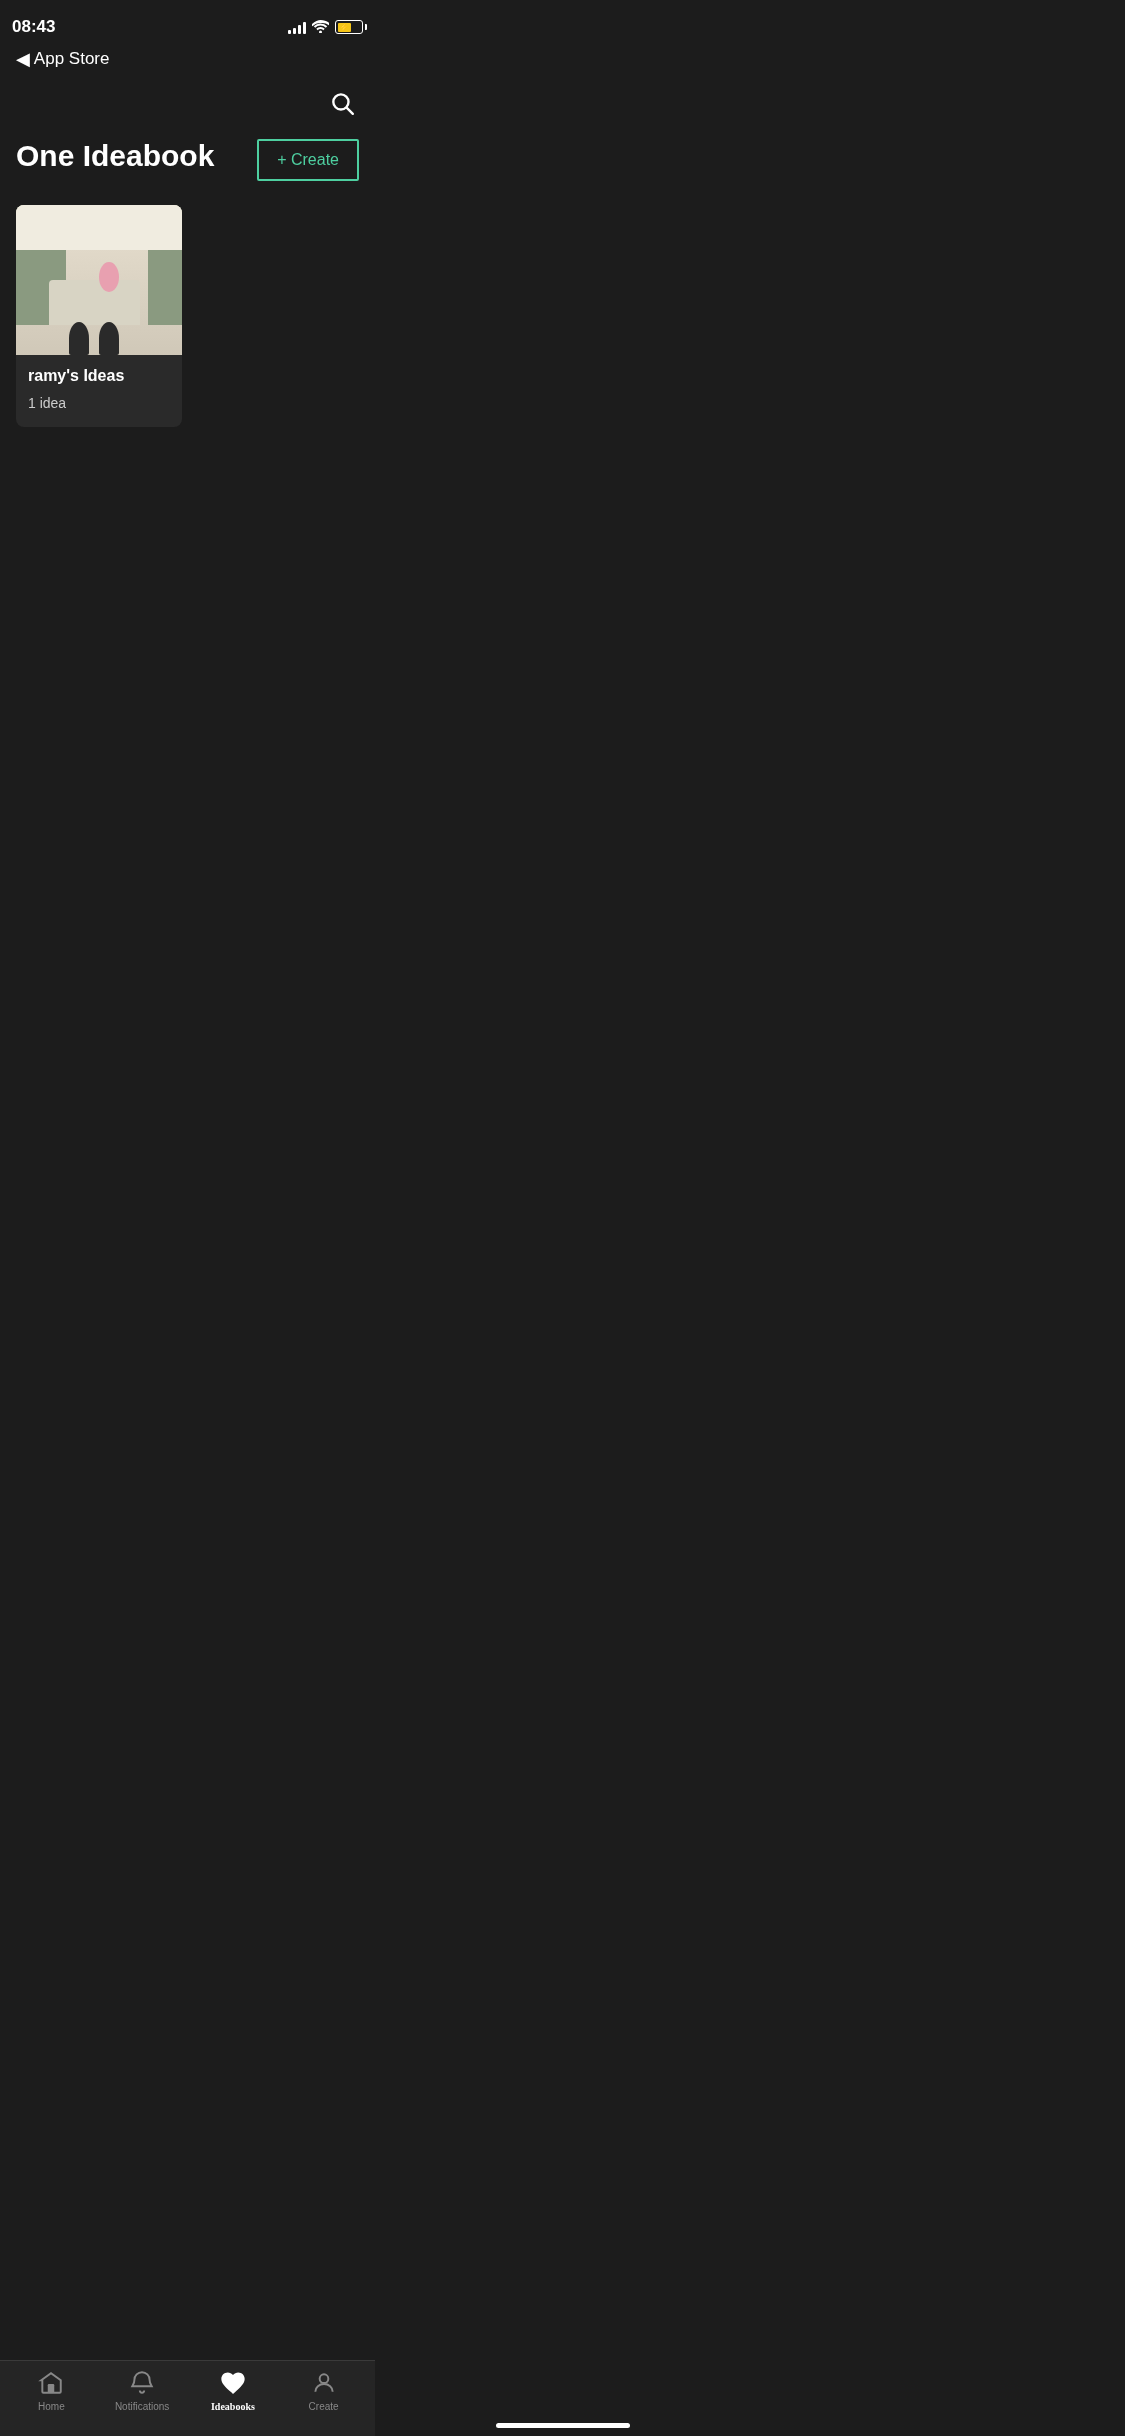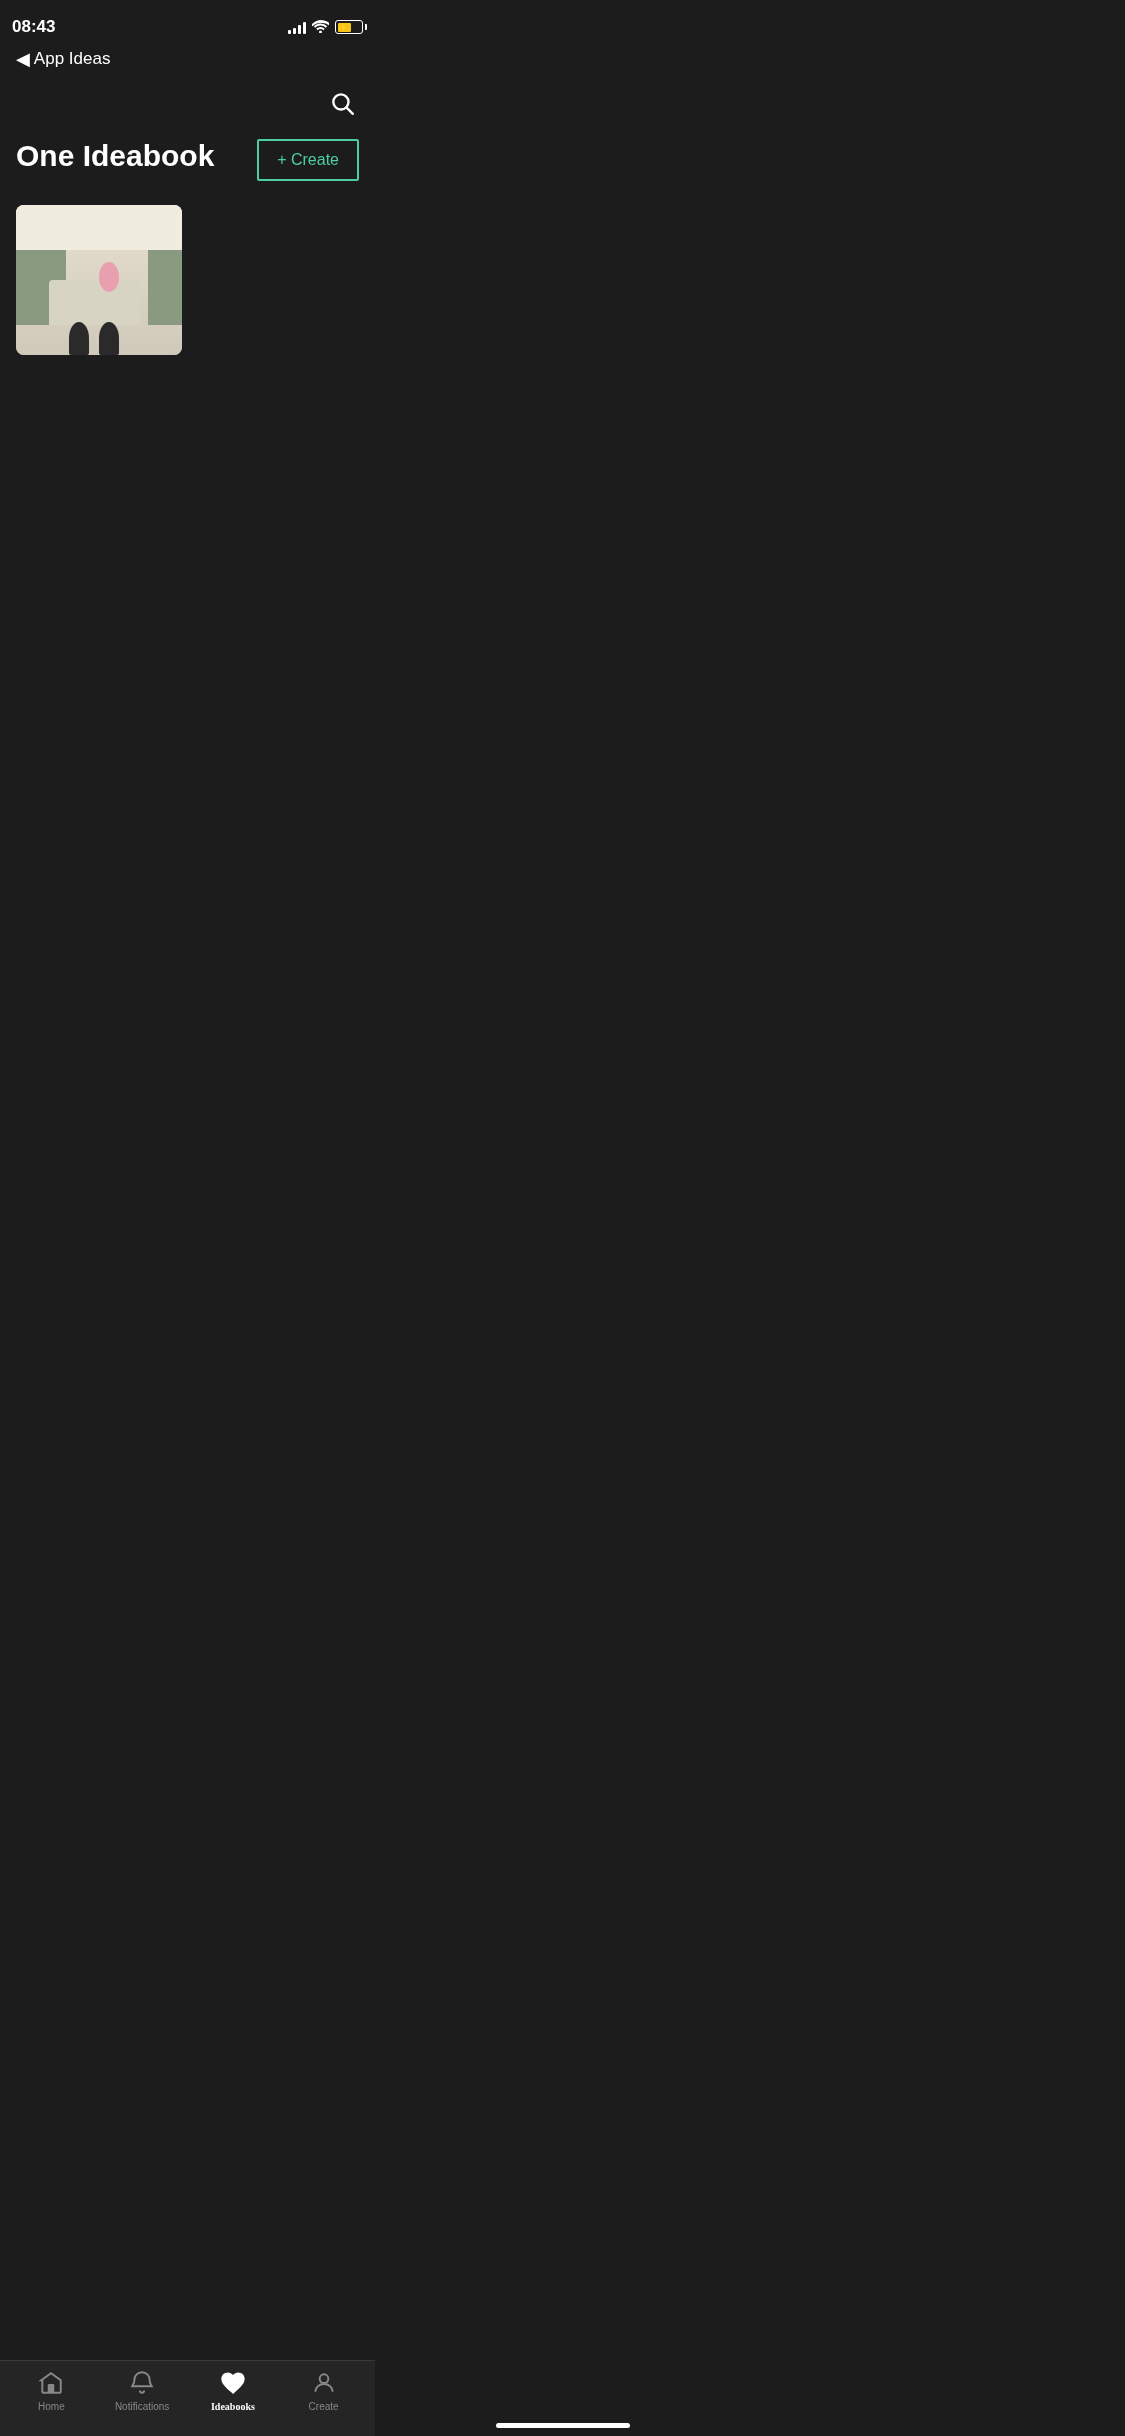--- a/index.html
+++ b/index.html
@@ -336,21 +336,21 @@
           <span class="battery-bolt">⚡</span>
         </div>
       </div>
     </div>
   </div>
 </div>
 
 <div class="nav-bar">
   <div class="back-link">
     <span class="back-chevron">◀</span>
-    <span>App Ideas</span>
+    <span>App Store</span>
   </div>
 </div>
 
 <div class="header">
   <button class="search-btn">
     <svg class="search-icon-svg" viewBox="0 0 24 24" fill="none" stroke="white" stroke-width="2.2" stroke-linecap="round" stroke-linejoin="round">
       <circle cx="11" cy="11" r="7"></circle>
       <line x1="16.5" y1="16.5" x2="22" y2="22"></line>
     </svg>
   </button>
@@ -369,20 +369,24 @@
         <div class="kitchen-bg"></div>
         <div class="kitchen-ceiling"></div>
         <div class="kitchen-cabinet-l"></div>
         <div class="kitchen-cabinet-r"></div>
         <div class="kitchen-island"></div>
         <div class="kitchen-stool-1"></div>
         <div class="kitchen-stool-2"></div>
         <div class="kitchen-flowers"></div>
       </div>
     </div>
+    <div class="card-info">
+      <div class="card-name">ramy's Ideas</div>
+      <div class="card-count">1 idea</div>
+    </div>
   </div>
 </div>
 
 <div class="tab-bar">
 
   <div class="tab-item">
     <div class="tab-icon">
       <svg width="26" height="26" viewBox="0 0 24 24" fill="#888">
         <path d="M3 9.5L12 3l9 6.5V20a1 1 0 0 1-1 1H5a1 1 0 0 1-1-1V9.5z" fill="none" stroke="#888" stroke-width="1.8"></path>
         <rect x="9" y="13" width="6" height="8" rx="1" fill="#888"></rect>

